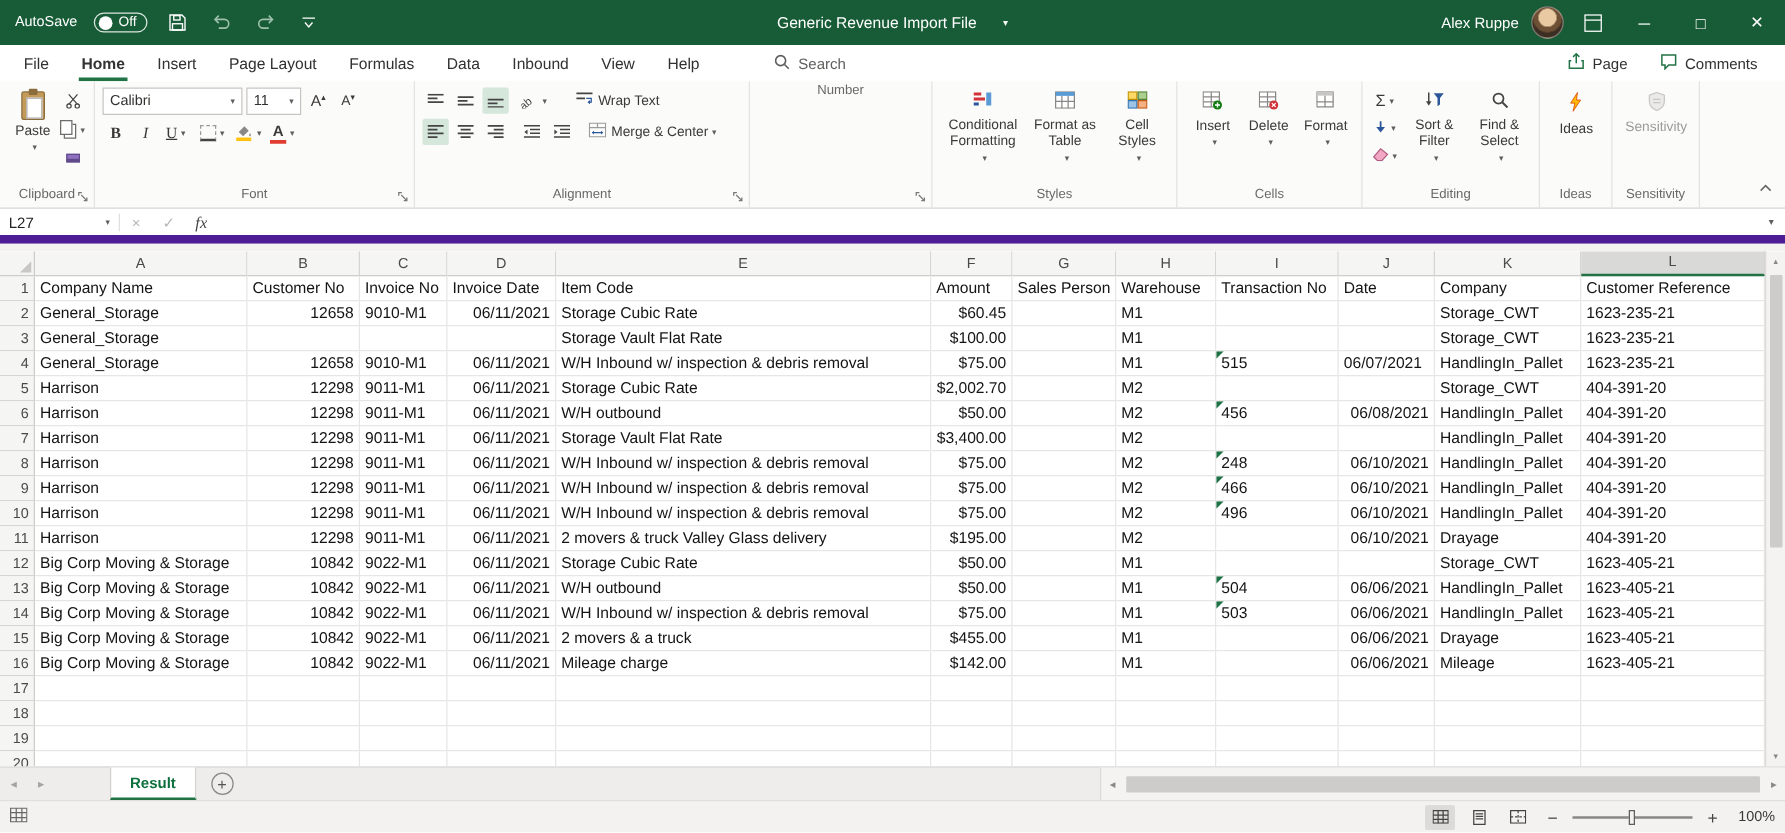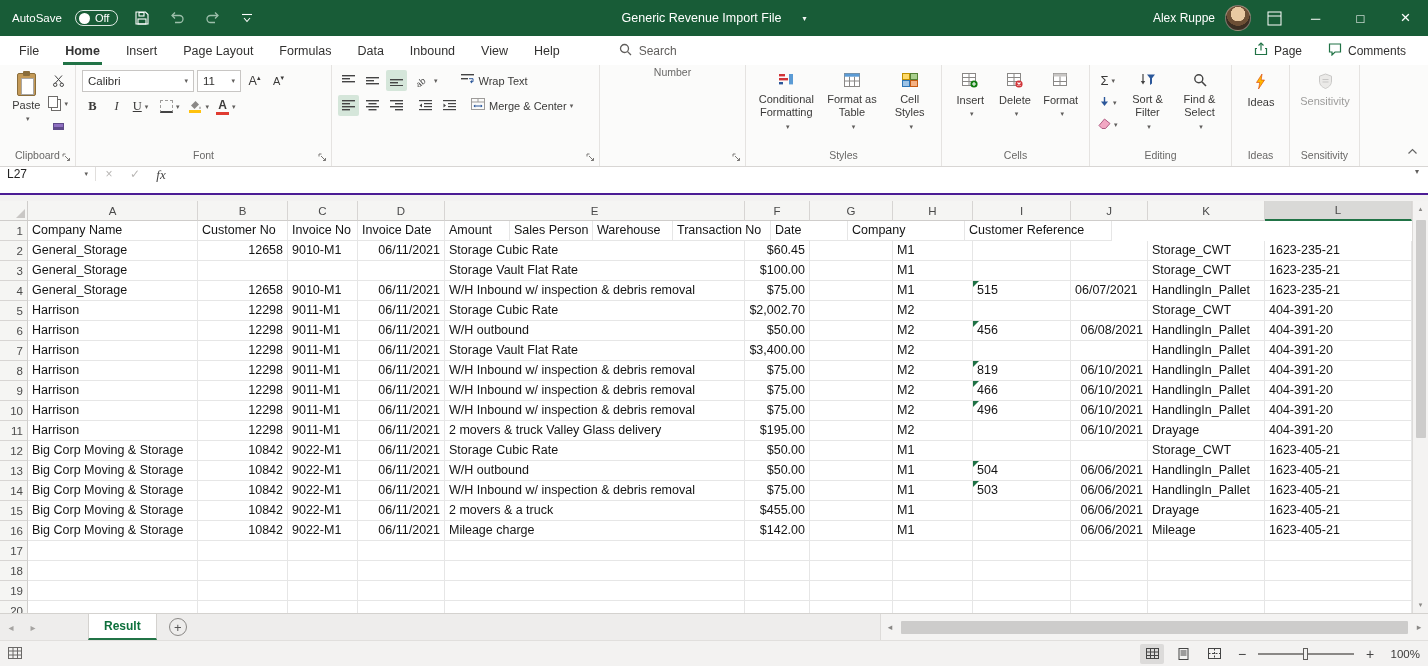--- a/index.html
+++ b/index.html
@@ -57,21 +57,21 @@
   .icon-paste { position:relative; width:19px; height:23px; background:#c49a58; border:1px solid #8a6d3b; border-radius:2px; }
   .icon-paste::before { content:""; position:absolute; top:-3px; left:5px; width:7px; height:5px; background:#8a6d3b; border-radius:1px; }
   .icon-paste::after { content:""; position:absolute; top:4px; left:3px; width:11px; height:15px; background:#fff; border:1px solid #a9a7a5; }
   .icon-copy { width:10px; height:12px; border:1px solid #6e6c6a; background:#fff; box-shadow:3px 3px 0 -1px #fff, 3px 3px 0 0 #6e6c6a; margin:0 3px 3px 0; }
   .icon-painter { width:11px; height:7px; background:#8e6fc0; border:1px solid #5f4a8a; border-bottom-width:3px; }
   .dec-btn { font-size:10px; letter-spacing:-.5px; }
   .grayed { opacity:.5; }
   .collapse-ribbon { position:absolute; right:7px; bottom:4px; cursor:pointer; padding:3px; }
 
   
-  .fbar { height:28px; background:#fff; border-bottom:2px solid #4c1d95; display:flex; align-items:flex-start; flex:none; }
+  .fbar { height:28px; background:#fff; border-bottom:7px solid #4c1d95; display:flex; align-items:center; flex:none; }
   .namebox { width:96px; display:flex; align-items:center; justify-content:space-between; padding:0 7px; font-size:12px; color:#222; border-right:1px solid #e1dfdd; cursor:pointer; }
   .fb-btn { width:26px; display:flex; align-items:center; justify-content:center; font-size:12px; color:#6a6867; cursor:pointer; }
   .fb-btn.dis { color:#b8b6b4; }
   .fb-fx { font-family:"Liberation Serif",serif; font-style:italic; font-size:13px; color:#444; }
   .fb-input { flex:1; border-left:1px solid #e1dfdd; cursor:text; }
   .fb-expand { width:22px; display:flex; align-items:center; justify-content:center; font-size:8px; color:#605e5c; cursor:pointer; }
 
   .gap-strip { height:6px; background:#f3f2f1; flex:none; }
 
   
@@ -400,20 +400,21 @@
                     <path d="M3 8h8" stroke="#2b579a"></path>
                     <path d="M4.2 9.5L2.5 8l1.7-1.5zM9.8 9.5L11.5 8 9.8 6.5z" fill="#2b579a" stroke="none"></path>
                   </svg>
               </span>
               <span style="font-size:11px;margin-left:4px">Merge &amp; Center</span>
               <span class="dd">▾</span>
             </span>
           </div>
         </div>
       </div>
+      <div class="rg-label">Alignment</div>
       <span class="launcher">
         <svg width="9" height="9" viewBox="0 0 9 9" stroke="#7a7876" fill="none">
             <path d="M1 3.5V1h2.5M3 3l4.5 4.5M7.5 5v2.5H5"></path>
           </svg>
       </span>
     </div>
 
     <div class="rgroup" style="width:146px">
       <div class="rg-label">Number</div>
       <span class="launcher">
@@ -619,20 +620,21 @@
           <div class="col-h sel" style="width: 147px;">L</div>
         </div>
     </div>
     <div id="grid-body">
         <div class="grid-row">
           <div class="row-h">1</div>
           <div class="cell" style="width: 170px; text-align: left;">Company Name</div>
           <div class="cell" style="width: 90px; text-align: left;">Customer No</div>
           <div class="cell" style="width: 70px; text-align: left;">Invoice No</div>
           <div class="cell" style="width: 87px; text-align: left;">Invoice Date</div>
+          <div class="cell" style="width: 300px; text-align: left;">Item Code</div>
           <div class="cell" style="width: 65px; text-align: left;">Amount</div>
           <div class="cell" style="width: 83px; text-align: left;">Sales Person</div>
           <div class="cell" style="width: 80px; text-align: left;">Warehouse</div>
           <div class="cell" style="width: 98px; text-align: left;">Transaction No</div>
           <div class="cell" style="width: 77px; text-align: left;">Date</div>
           <div class="cell" style="width: 117px; text-align: left;">Company</div>
           <div class="cell" style="width: 147px; text-align: left;">Customer Reference</div>
         </div>
         <div class="grid-row">
           <div class="row-h">2</div>
@@ -727,21 +729,21 @@
         <div class="grid-row">
           <div class="row-h">8</div>
           <div class="cell" style="width: 170px; text-align: left;">Harrison</div>
           <div class="cell" style="width: 90px; text-align: right;">12298</div>
           <div class="cell" style="width: 70px; text-align: left;">9011-M1</div>
           <div class="cell" style="width: 87px; text-align: right;">06/11/2021</div>
           <div class="cell" style="width: 300px; text-align: left;">W/H Inbound w/ inspection &amp; debris removal</div>
           <div class="cell" style="width: 65px; text-align: right;">$75.00</div>
           <div class="cell" style="width: 83px; text-align: left;"></div>
           <div class="cell" style="width: 80px; text-align: left;">M2</div>
-          <div class="cell flag" style="width: 98px; text-align: left;">819</div>
+          <div class="cell flag" style="width: 98px; text-align: left;">248</div>
           <div class="cell" style="width: 77px; text-align: right;">06/10/2021</div>
           <div class="cell" style="width: 117px; text-align: left;">HandlingIn_Pallet</div>
           <div class="cell" style="width: 147px; text-align: left;">404-391-20</div>
         </div>
         <div class="grid-row">
           <div class="row-h">9</div>
           <div class="cell" style="width: 170px; text-align: left;">Harrison</div>
           <div class="cell" style="width: 90px; text-align: right;">12298</div>
           <div class="cell" style="width: 70px; text-align: left;">9011-M1</div>
           <div class="cell" style="width: 87px; text-align: right;">06/11/2021</div>

